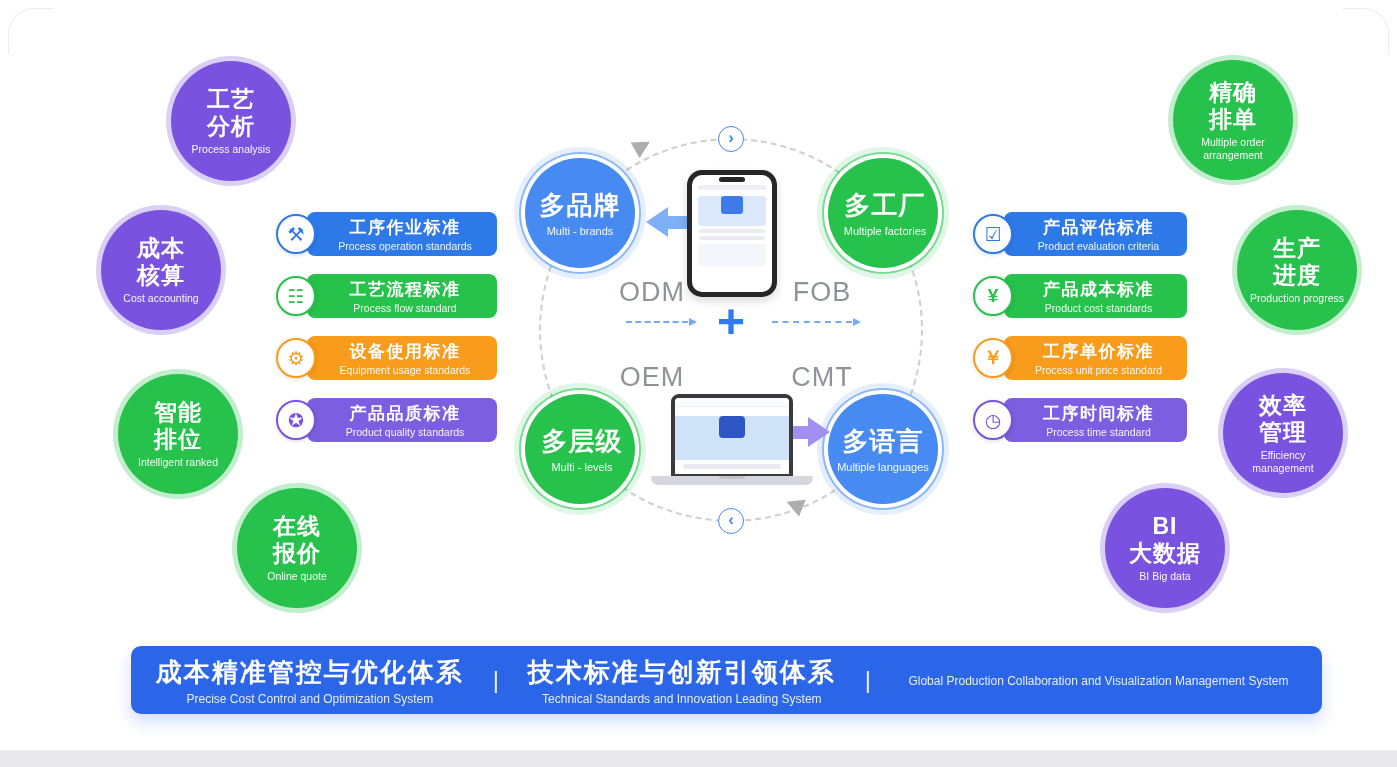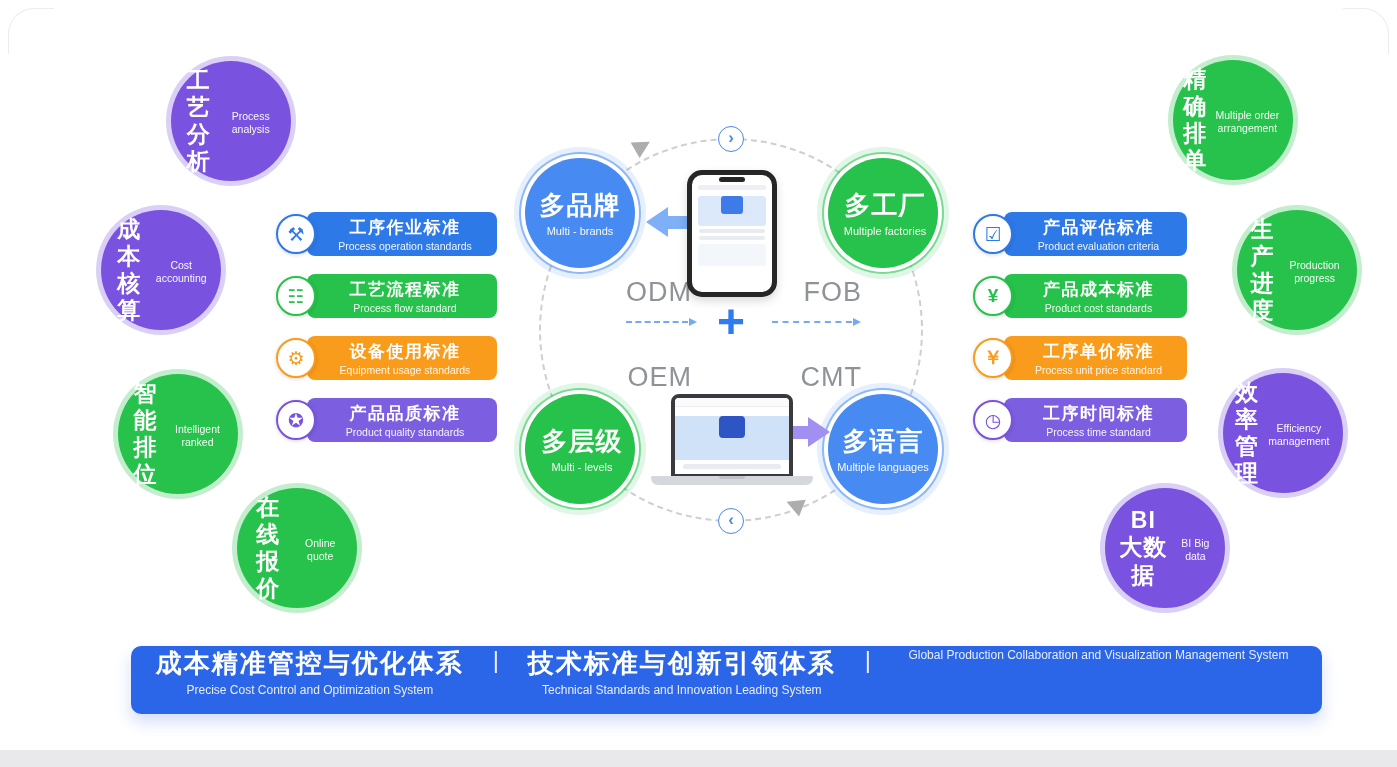--- a/index.html
+++ b/index.html
@@ -7,21 +7,21 @@
   body { font-family:"Liberation Sans","DejaVu Sans",sans-serif; }
   .stage { position:relative; width:1397px; height:767px; background:#fff; overflow:hidden; }
 
   
   .corner { position:absolute; width:46px; height:46px; border:1px solid #ECECEC; }
   .corner-l { left:8px; top:8px; border-right:none; border-bottom:none; border-top-left-radius:26px; }
   .corner-r { right:8px; top:8px; border-left:none; border-bottom:none; border-top-right-radius:26px; }
 
   
   .fc { position:absolute; width:120px; height:120px; border-radius:50%; color:#fff;
-        display:flex; align-items:center; justify-content:center;
+        display:flex; flex-direction:column; align-items:center; justify-content:center;
         text-align:center; padding:0 8px; }
   .fc-purple { background:#7A52E0; box-shadow:0 0 0 5px rgba(122,82,224,.28); }
   .fc-green  { background:#26C24B; box-shadow:0 0 0 5px rgba(38,194,75,.28); }
   .fc-t { font-size:23px; font-weight:bold; line-height:1.18; white-space:pre-line; letter-spacing:1px; }
   .fc-s { font-size:10.5px; margin-top:3px; line-height:1.2; opacity:.95; }
 
   
   .node { position:absolute; width:110px; height:110px; border-radius:50%; color:#fff;
           display:flex; flex-direction:column; align-items:center; justify-content:center;
           text-align:center; padding:0 8px; z-index:3; }
@@ -36,21 +36,21 @@
   .ra { position:absolute; width:0; height:0; z-index:2; }
   .ra-top { left:634px; top:137px; border-top:9px solid transparent; border-bottom:9px solid transparent;
             border-left:17px solid #ADADAD; transform:rotate(-30deg); }
   .ra-bottom { left:786px; top:496px; border-top:9px solid transparent; border-bottom:9px solid transparent;
                border-right:17px solid #ADADAD; transform:rotate(22deg); }
   .chev { position:absolute; width:26px; height:26px; border-radius:50%; background:#fff;
           border:1.5px solid #4A87E8; color:#4A87E8; display:flex; align-items:center; justify-content:center;
           font-size:17px; font-weight:bold; z-index:4; padding-bottom:2px; }
 
   
-  .mode { position:absolute; width:80px; text-align:right; font-size:27px; color:#8F9398; letter-spacing:1px; z-index:3; }
+  .mode { position:absolute; width:80px; text-align:center; font-size:27px; color:#8F9398; letter-spacing:1px; z-index:3; }
   .plus { position:absolute; left:705px; top:296px; width:52px; text-align:center;
           font-size:48px; font-weight:bold; color:#2F7BF0; z-index:3; line-height:1.1; }
 
   
   .darrow { position:absolute; height:0; border-top:2px dashed #74A9F5; z-index:3; }
   .darrow::after { content:""; position:absolute; right:-9px; top:-5px;
                    border-top:4px solid transparent; border-bottom:4px solid transparent; border-left:8px solid #74A9F5; }
 
   
   .sarrow { position:absolute; display:flex; align-items:center; z-index:3; }
@@ -91,21 +91,21 @@
   .ic-green  { border:2px solid #26C24B; color:#26C24B; }
   .ic-orange { border:2px solid #F99B1B; color:#F99B1B; }
   .ic-purple { border:2px solid #7A52E0; color:#7A52E0; }
   .bg-blue   { background:#2E79E8; }
   .bg-green  { background:#26C24B; }
   .bg-orange { background:#F99B1B; }
   .bg-purple { background:#7C5FE0; }
 
   
   .bottom-bar { position:absolute; left:131px; top:646px; width:1191px; height:68px; background:#2C66E8;
-                border-radius:10px; display:flex; color:#fff; z-index:4;
+                border-radius:10px; display:flex; align-items:center; color:#fff; z-index:4;
                 box-shadow:0 8px 16px rgba(44,102,232,.22); }
   .bb-sec { flex:1; text-align:center; }
   .bb-sec.wide { flex:1.25; }
   .bb-t { font-size:26px; font-weight:bold; letter-spacing:2px; }
   .bb-s { font-size:12px; opacity:.88; margin-top:2px; }
   .bb-div { font-size:24px; font-weight:300; opacity:.9; padding:0 4px; }
 
   .footer-strip { position:absolute; left:0; top:750px; width:1397px; height:17px; background:#E9E9EB; }
 </style>
 </head>

